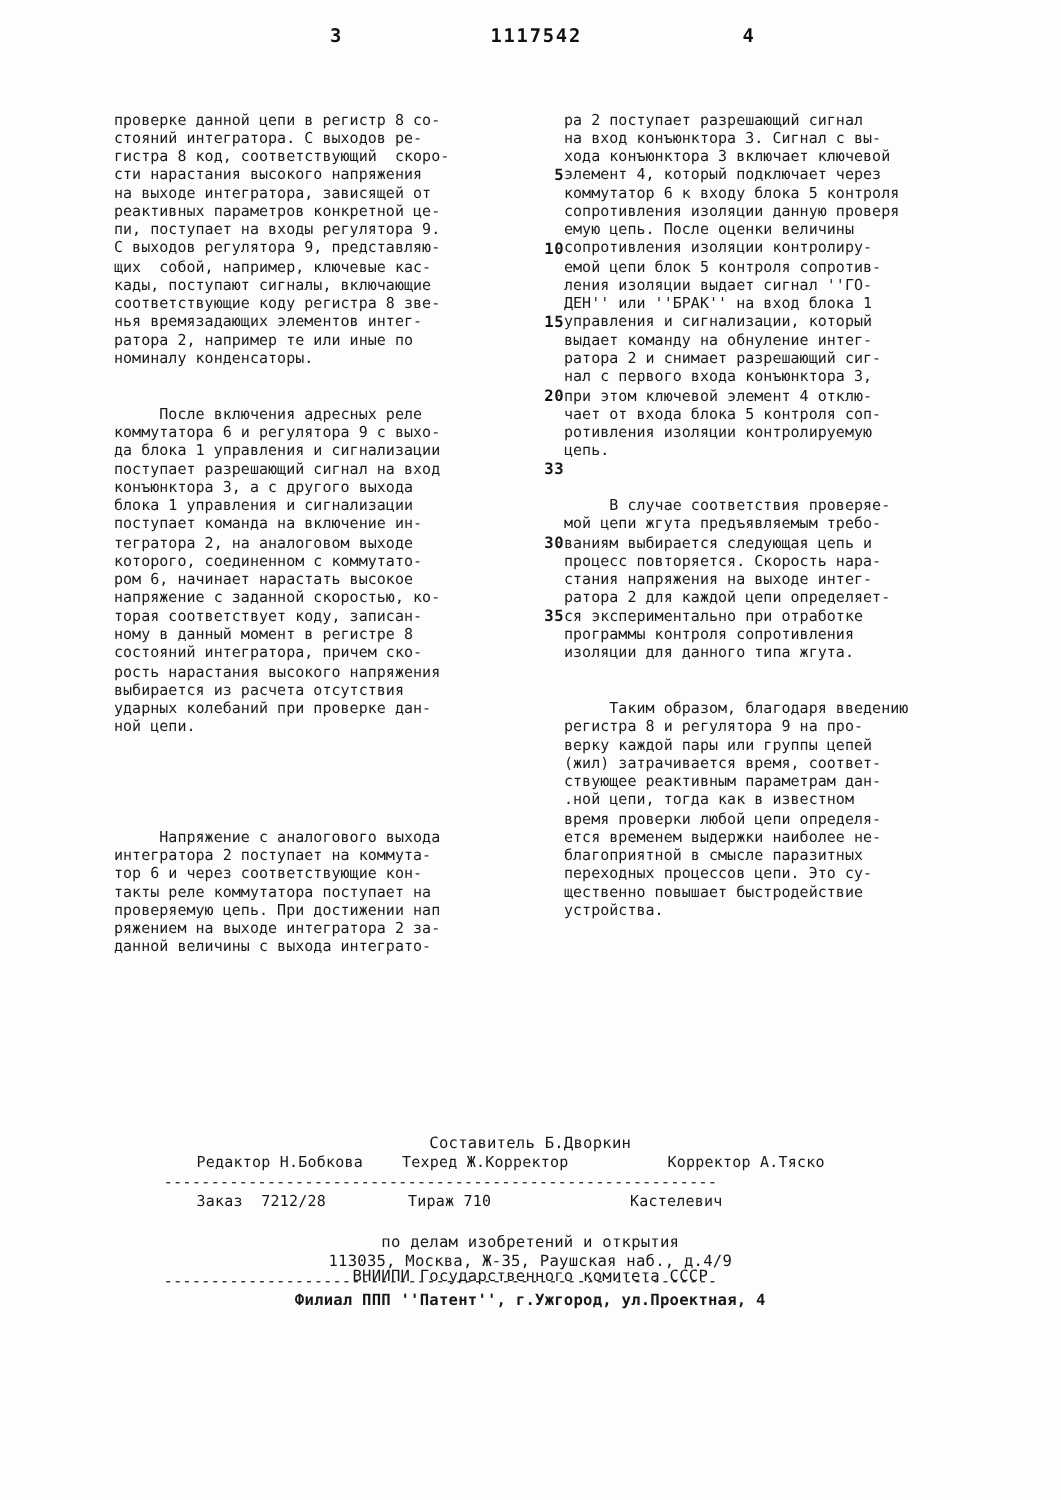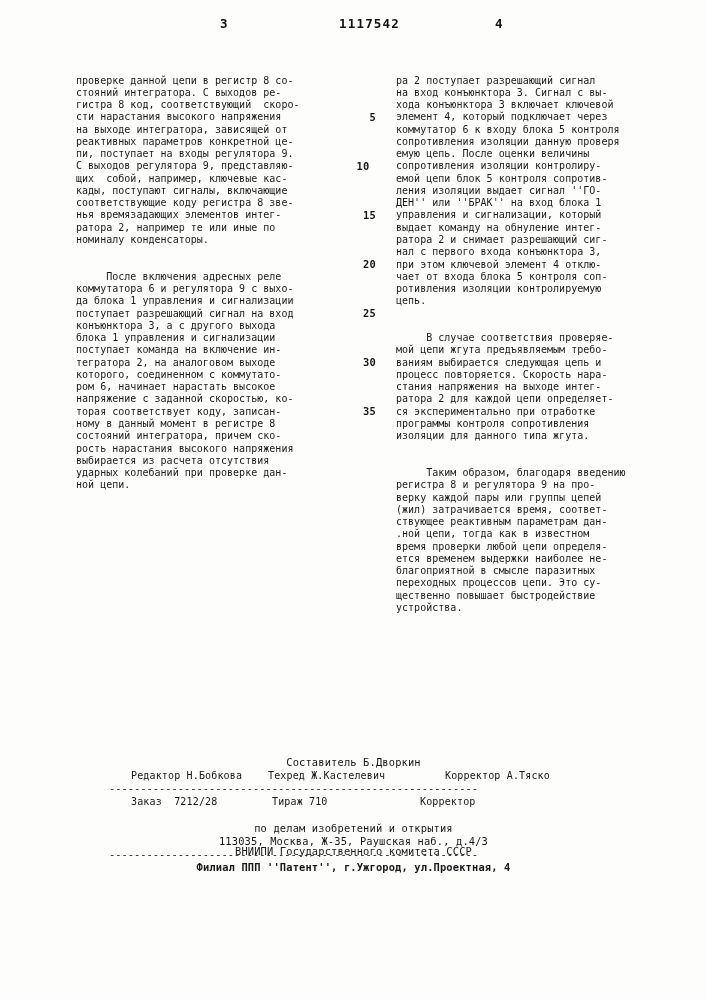--- a/index.html
+++ b/index.html
@@ -34,35 +34,35 @@
     height: 20px;
   }
   .hdr-left, .hdr-center, .hdr-right {
     position: absolute;
     font-size: 12.5px;
     font-weight: bold;
     letter-spacing: 0.5px;
     color: #111;
   }
   .hdr-left  { left: 145px;  top: 0; }
-  .hdr-center{ left: 12px; top: 0; width: 565px; text-align: center; letter-spacing: 1.2px;}
+  .hdr-center{ left: 0; top: 0; width: 565px; text-align: center; letter-spacing: 1.2px;}
   .hdr-right { left: 420px; top: 0; }
 
   
   .col {
     position: absolute;
     font-size: 10px;
     line-height: 12.27px;
     letter-spacing: 0.02px;
     text-align: justify;
     white-space: pre-wrap;
     color: #1a1a1c;
   }
   .col-left  { left: 76px;  top: 50px; width: 268px; }
-  .col-right { left: 396px; top: 50px; width: 266px; }
+  .col-right { left: 376px; top: 50px; width: 266px; }
 
   .col p { margin: 0; }
   .col .gap { display:block; height: 12.27px; }
 
   
   .linenums {
     position: absolute;
     left: 350px;
     top: 50px;
     width: 26px;
@@ -147,28 +147,35 @@
 ром 6, начинает нарастать высокое
 напряжение с заданной скоростью, ко-
 торая соответствует коду, записан-
 ному в данный момент в регистре 8
 состояний интегратора, причем ско-
 рость нарастания высокого напряжения
 выбирается из расчета отсутствия
 ударных колебаний при проверке дан-
 ной цепи.</p>
     <span class="gap"></span>
+    <p>     Напряжение с аналогового выхода
+интегратора 2 поступает на коммута-
+тор 6 и через соответствующие кон-
+такты реле коммутатора поступает на
+проверяемую цепь. При достижении нап
+ряжением на выходе интегратора 2 за-
+данной величины с выхода интеграто-</p>
   </div>
 
   <div class="linenums">
       <div class="linenum" style="top: 61px;">5</div>
-      <div class="linenum" style="top: 110px; text-align: center;">10</div>
+      <div class="linenum" style="top: 110px;">10</div>
       <div class="linenum" style="top: 159px;">15</div>
       <div class="linenum" style="top: 208px;">20</div>
-      <div class="linenum" style="top: 257px;">25</div>
+      <div class="linenum" style="top: 257px;">33</div>
       <div class="linenum" style="top: 306px;">30</div>
       <div class="linenum" style="top: 355px;">35</div>
     </div>
 
   <div class="col col-right">
     <p>ра 2 поступает разрешающий сигнал
 на вход конъюнктора 3. Сигнал с вы-
 хода конъюнктора 3 включает ключевой
 элемент 4, который подключает через
 коммутатор 6 к входу блока 5 контроля
@@ -207,31 +214,31 @@
 переходных процессов цепи. Это су-
 щественно повышает быстродействие
 устройства.</p>
   </div>
 
   <div class="footer">
 
     <div class="f-center" style="top:0px;">Составитель Б.Дворкин</div>
 
     <div class="f-line" style="left:131px; top:14px;">Редактор Н.Бобкова</div>
-    <div class="f-line" style="left:268px; top:14px;">Техред Ж.Кастелевич</div>
+    <div class="f-line" style="left:268px; top:14px;">Техред Ж.Корректор</div>
     <div class="f-line" style="left:425px; top:14px;margin-left:20px;">Корректор А.Тяско</div>
 
     <div class="dashed" style="left:109px; top:26px; width:490px;">-----------------------------------------------------------</div>
 
     <div class="f-line" style="left:131px; top:40px;text-align:right;">Заказ  7212/28</div>
     <div class="f-line" style="left:272px; top:40px;">Тираж 710</div>
-    <div class="f-line" style="left:420px; top:40px;">Корректор</div>
+    <div class="f-line" style="left:420px; top:40px;">Кастелевич</div>
 
     <div class="f-center" style="top:53px;margin-top:36px;">ВНИИПИ Государственного комитета СССР</div>
     <div class="f-center" style="top:66px;">по делам изобретений и открытия</div>
-    <div class="f-center" style="top:79px;">113035, Москва, Ж-35, Раушская наб., д.4/3</div>
+    <div class="f-center" style="top:79px;">113035, Москва, Ж-35, Раушская наб., д.4/9</div>
 
     <div class="dashed" style="left:109px; top:92px; width:490px;">-----------------------------------------------------------</div>
 
     <div class="f-center" style="top:105px;font-weight:bold;">Филиал ППП ''Патент'', г.Ужгород, ул.Проектная, 4</div>
   </div>
 
 </div>
 
 </body></html>

